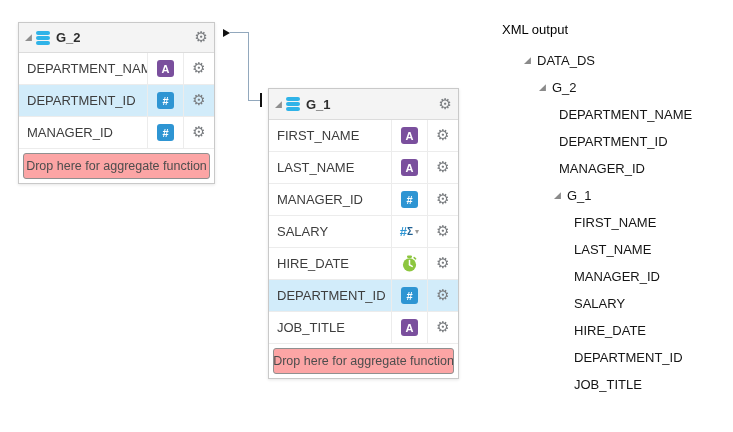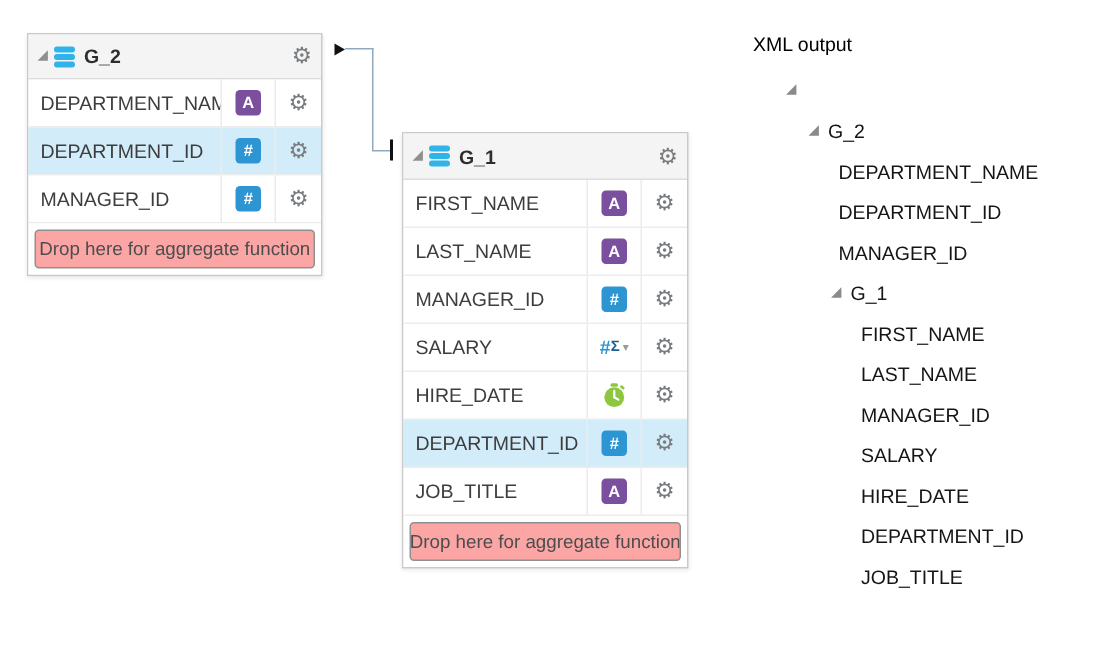--- a/index.html
+++ b/index.html
@@ -225,20 +225,21 @@
     <div class="dropwrap">
       <div class="drop">Drop here for aggregate function</div>
     </div>
   </div>
 
   <div class="xml-pane">
     <div class="xml-title">XML output</div>
 
     <div class="tnode ind0">
       <span class="tri">◢</span>
+      <span>DATA_DS</span>
     </div>
     <div class="tnode ind1">
       <span class="tri">◢</span>
       <span>G_2</span>
     </div>
     <div class="tnode leaf ind2l">
       <span>DEPARTMENT_NAME</span>
     </div>
     <div class="tnode leaf ind2l">
       <span>DEPARTMENT_ID</span>

